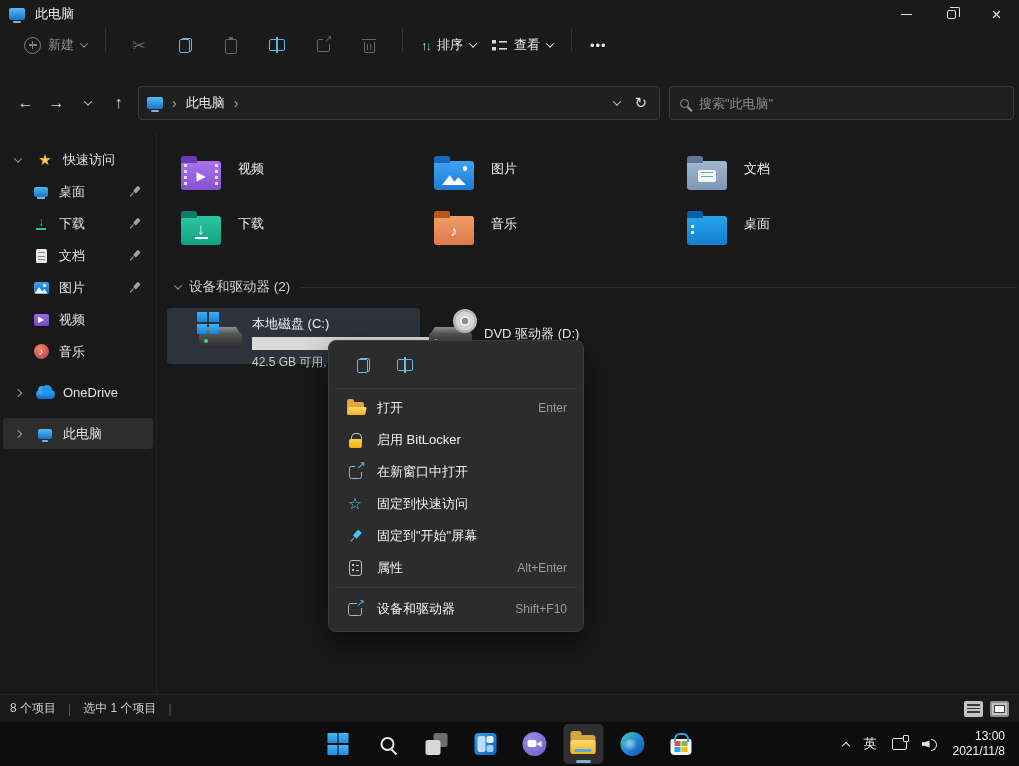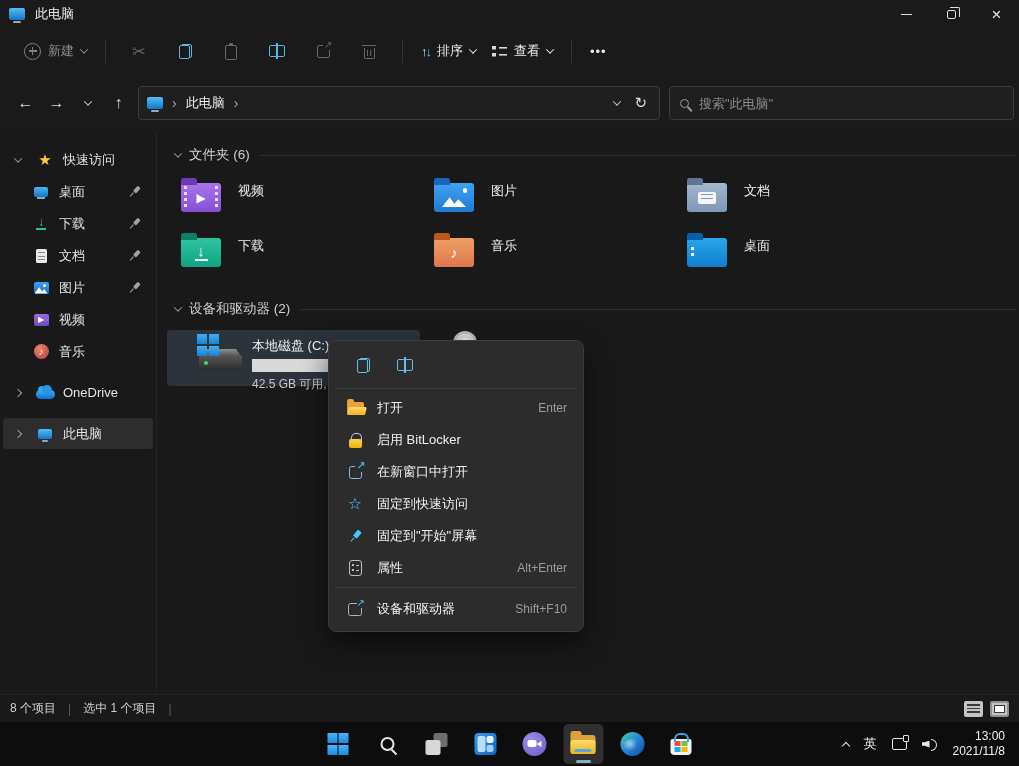--- a/index.html
+++ b/index.html
@@ -15,21 +15,21 @@
   .ic-min { width:11px; height:1px; background:#e0e0e0; }
   .ic-restore { width:9px; height:9px; border:1px solid #e0e0e0; border-radius:2px; position:relative; background:#1a1a1a; }
   .ic-restore::before { content:""; position:absolute; top:-4px; left:2px; width:9px; height:9px; border-top:1px solid #e0e0e0; border-right:1px solid #e0e0e0; border-radius:0 2px 0 0; }
   .ic-close { font-size:17px; color:#e8e8e8; line-height:1; font-weight:400; }
 
   
   .mi-monitor { position:relative; width:16px; height:12px; background:linear-gradient(180deg,#55bdf4,#1176cc); border-radius:2px; }
   .mi-monitor::after { content:""; position:absolute; left:4px; right:4px; bottom:-3px; height:2px; background:#96a9b8; border-radius:1px; }
 
   
-  .toolbar { position:absolute; top:28px; left:0; right:0; height:46px; background:#1a1a1a; display:flex; align-items:center; padding-left:16px; }
+  .toolbar { position:absolute; top:28px; left:0; right:0; height:46px; background:#1a1a1a; display:flex; align-items:flex-start; padding-left:16px; }
   .tbtn { height:34px; display:flex; align-items:center; justify-content:center; gap:7px; border-radius:4px; padding:0 8px; }
   .tsep { width:1px; height:24px; background:#333; margin:0 10px; }
   .dim { color:#8f8f8f; }
   .lbl13 { font-size:13px; }
   .plus-circle { width:17px; height:17px; border:1.5px solid #808080; border-radius:50%; position:relative; }
   .plus-circle::before, .plus-circle::after { content:""; position:absolute; background:#808080; }
   .plus-circle::before { left:3.5px; right:3.5px; top:6.5px; height:1.5px; }
   .plus-circle::after { top:3.5px; bottom:3.5px; left:6.5px; width:1.5px; }
   .chev { display:inline-block; width:6px; height:6px; border-right:1.4px solid currentColor; border-bottom:1.4px solid currentColor; }
   .chev.d { transform:rotate(45deg) translate(-1px,-1px); }
@@ -412,27 +412,20 @@
           </span>
         <span class="iconslot">
             <span class="mi-monitor" style="width:14px;height:10px;"></span>
           </span>
         <span class="slabel">此电脑</span>
       </div>
       <div class="gap8"></div>
     </div>
 
     <div class="content">
-      <div class="sect-head">
-        <span class="chevslot">
-            <span class="chev d"></span>
-          </span>
-        <span class="sect-title">文件夹 (6)</span>
-        <span class="sect-rule"></span>
-      </div>
 
       <div class="foldergrid">
         <div class="ftile">
           <span class="fold f-video">
               <span class="film l"></span>
               <span class="film r"></span>
               <span class="g">▶</span>
             </span>
           <span class="flabel">视频</span>
         </div>

